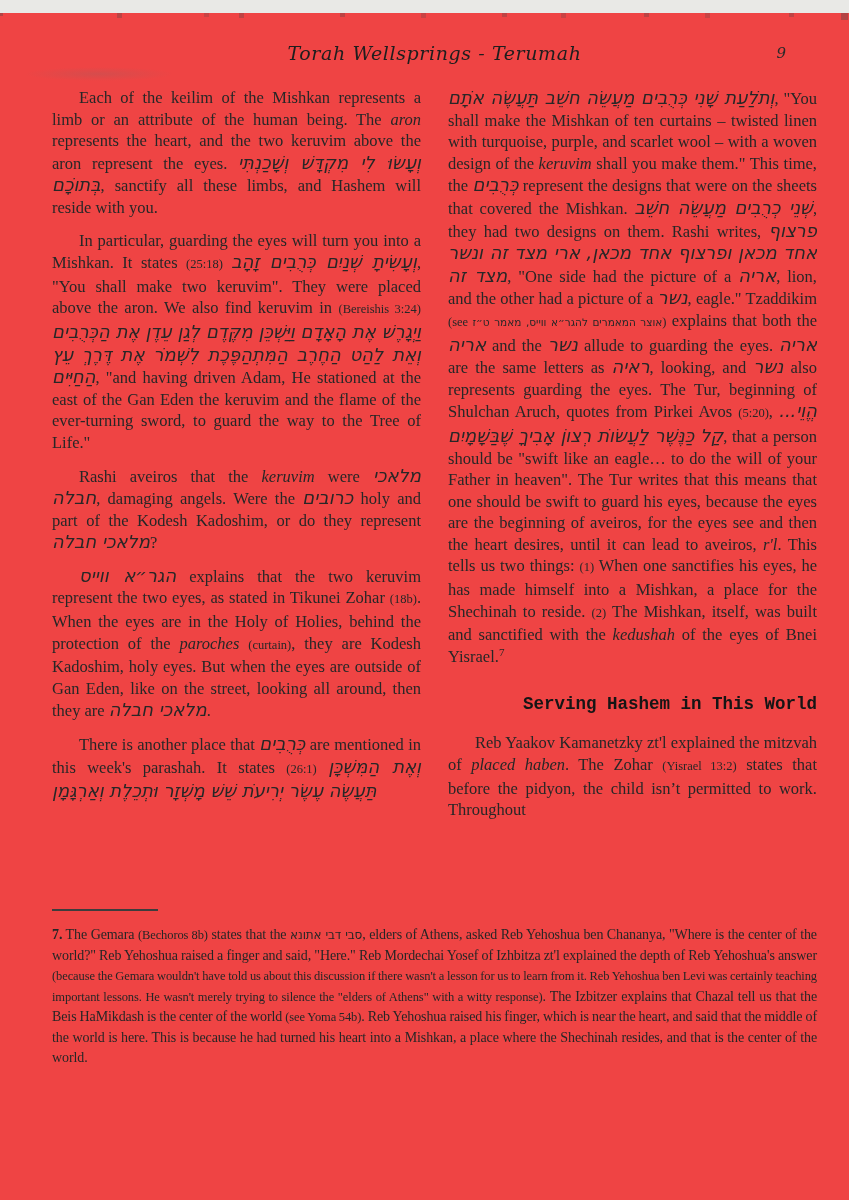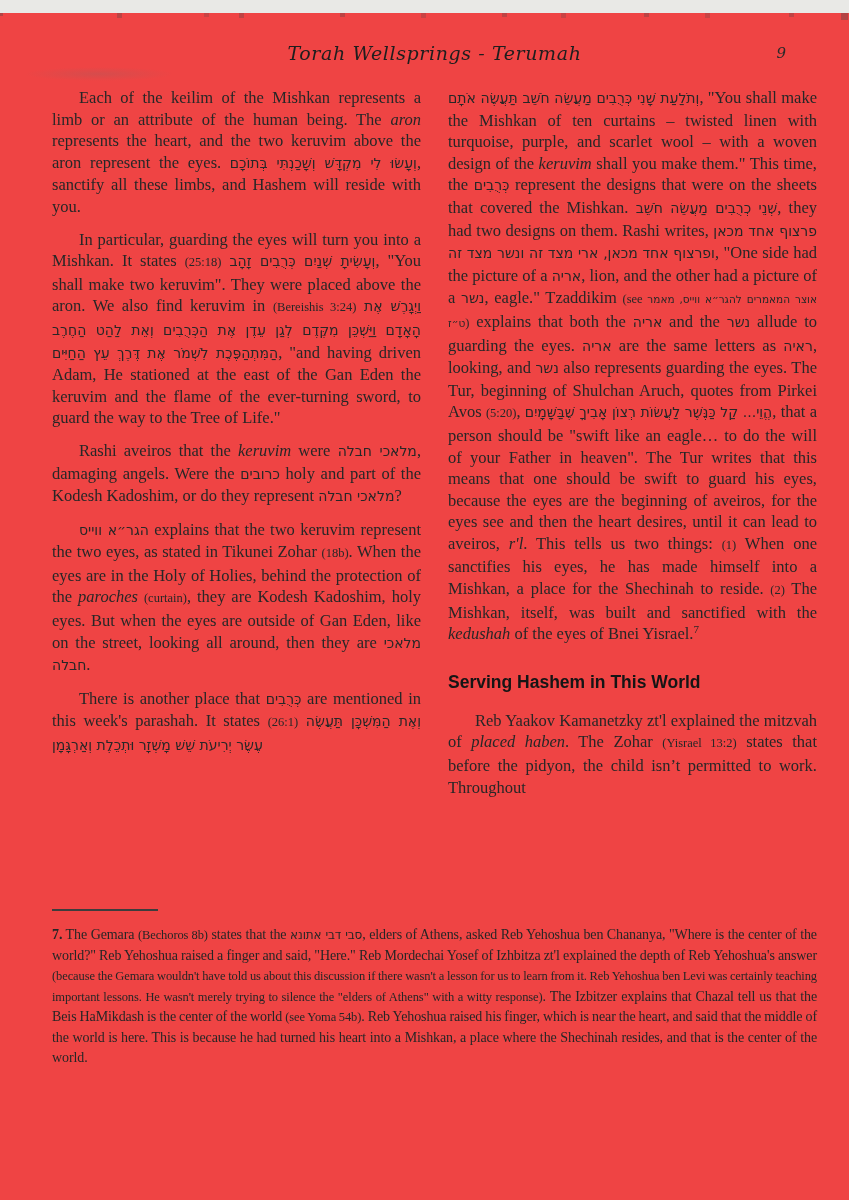--- a/index.html
+++ b/index.html
@@ -48,26 +48,26 @@
   .para{
     font-family:"Liberation Serif",serif;
     font-size:16.5px;line-height:21.6px;
     text-align:justify;text-indent:27px;
     margin:0 0 11px 0;
   }
   .para.no-indent{text-indent:0;}
   .it{font-style:italic;}
   .bold{font-weight:bold;}
   .pref{font-size:12.5px;}
-  .heb{font-family:"DejaVu Sans",sans-serif;font-size:14px;}
+  .heb{font-family:"DejaVu Sans",sans-serif;font-size:18px;font-style:italic;}
   .hebs{font-family:"DejaVu Sans",sans-serif;font-size:10.5px;}
   .sup{font-size:11px;vertical-align:super;line-height:0;}
   .sec-heading{
-    font-family:Liberation Sans, sans-serif;font-weight:bold;
-    font-size:17.5px;line-height:22px;text-align:left;
+    font-family:Liberation Mono, monospace;font-weight:bold;
+    font-size:17.5px;line-height:22px;text-align:right;
     margin:26px 0 17px 0;color:#151515;
   }
   .fn-rule{
     width:106px;border:0;border-top:2px solid #3d3d3d;
     margin:10px 0 14px 0;
   }
   .fn-para{
     font-family:"Liberation Serif",serif;
     font-size:14px;line-height:20.5px;
     letter-spacing:-.1px;word-spacing:-.5px;

